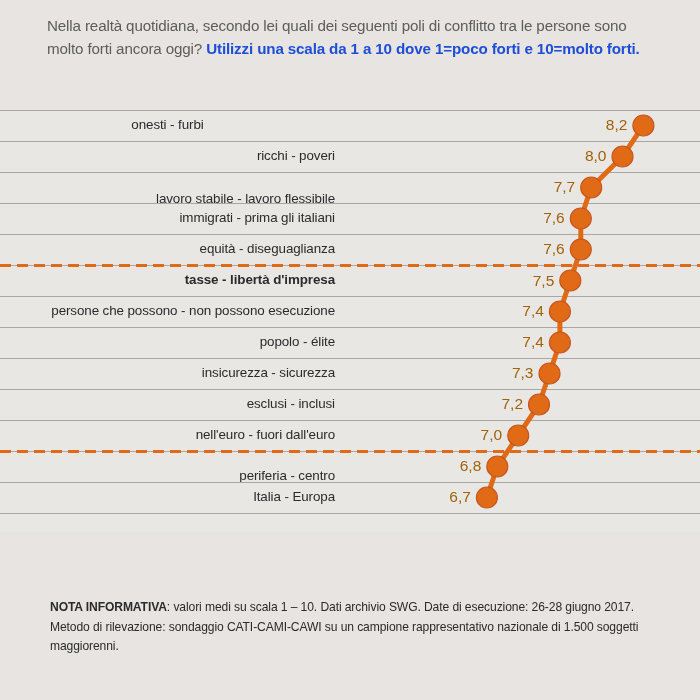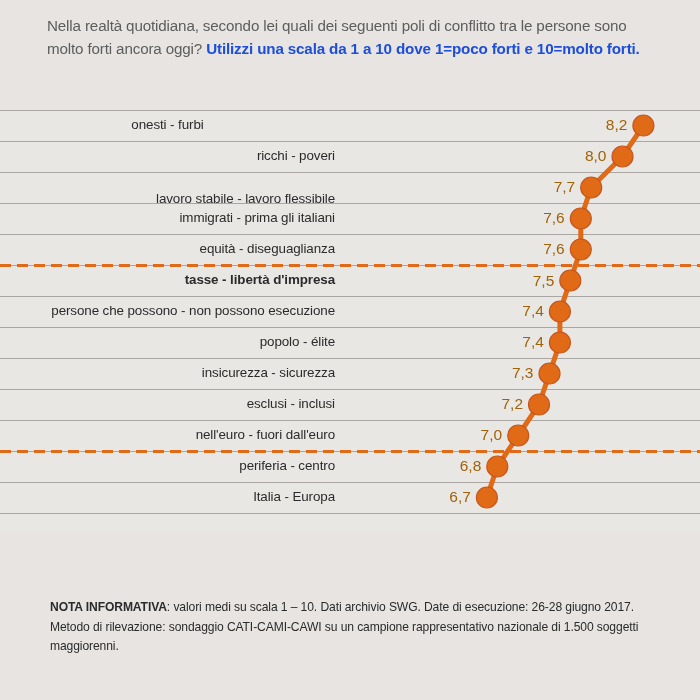--- a/index.html
+++ b/index.html
@@ -124,21 +124,21 @@
       <div class="gridline" style="top: 279px; background: rgb(169, 166, 163);"></div>
       <div class="rowband" style="top: 279px;">
         <div class="rowlabel" style="top: 7px;">esclusi - inclusi</div>
       </div>
       <div class="gridline" style="top: 310px; background: rgb(169, 166, 163);"></div>
       <div class="rowband" style="top: 310px;">
         <div class="rowlabel" style="top: 7px;">nell'euro - fuori dall'euro</div>
       </div>
       <div class="gridline" style="top: 341px; background: rgb(169, 166, 163);"></div>
       <div class="rowband" style="top: 341px;">
-        <div class="rowlabel" style="top: 7px;">periferia - centro</div>
+        <div class="rowlabel" style="top: 17px;">periferia - centro</div>
       </div>
       <div class="gridline" style="top: 372px; background: rgb(169, 166, 163);"></div>
       <div class="rowband" style="top: 372px; text-decoration: underline;">
         <div class="rowlabel" style="top: 7px;">Italia - Europa</div>
       </div>
       <div class="gridline" style="top: 403px; background: rgb(169, 166, 163);"></div>
       <div class="gridline" style="top: 0px; background: rgb(169, 166, 163);"></div>
     </div>
   <div id="dashes">
       <div class="dashline" style="top: 154px;"></div>

